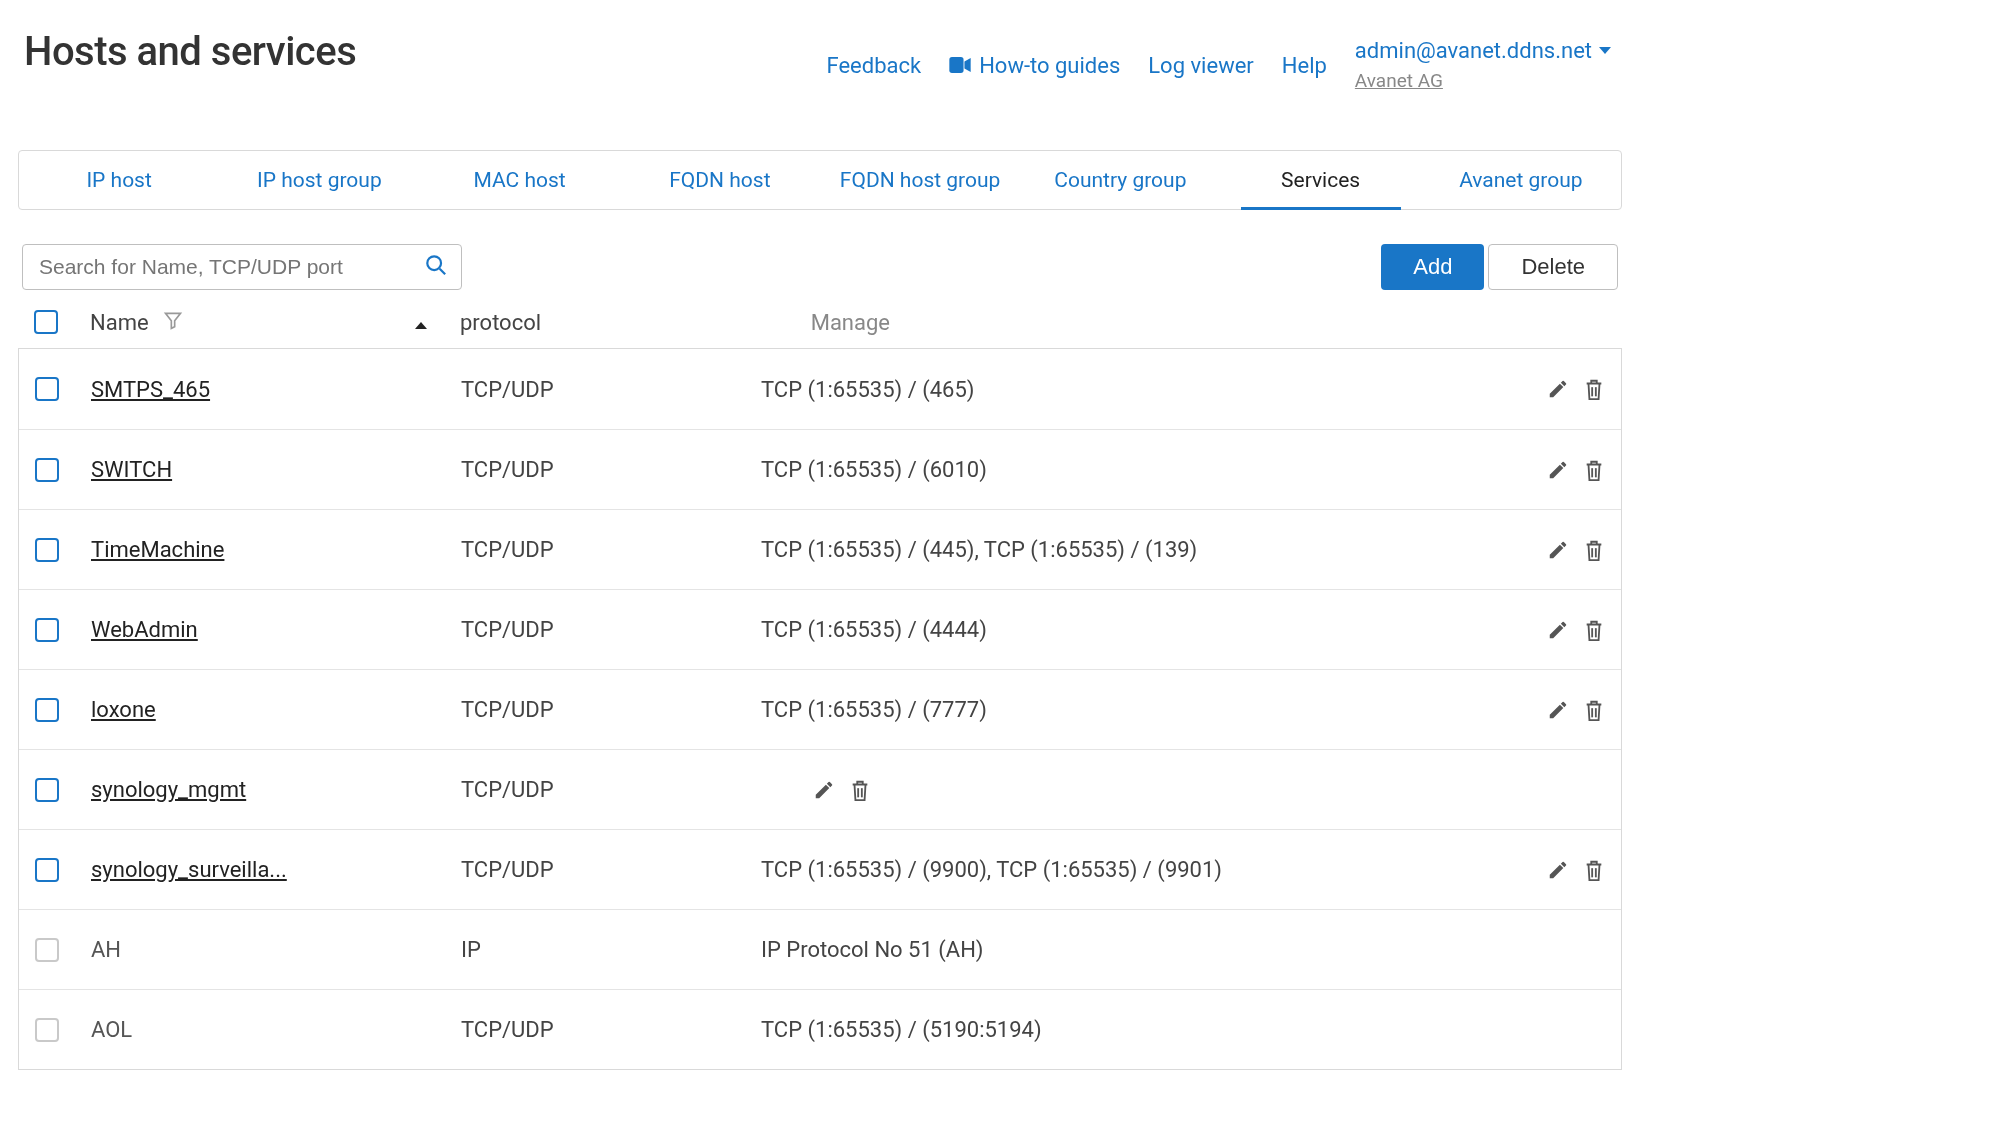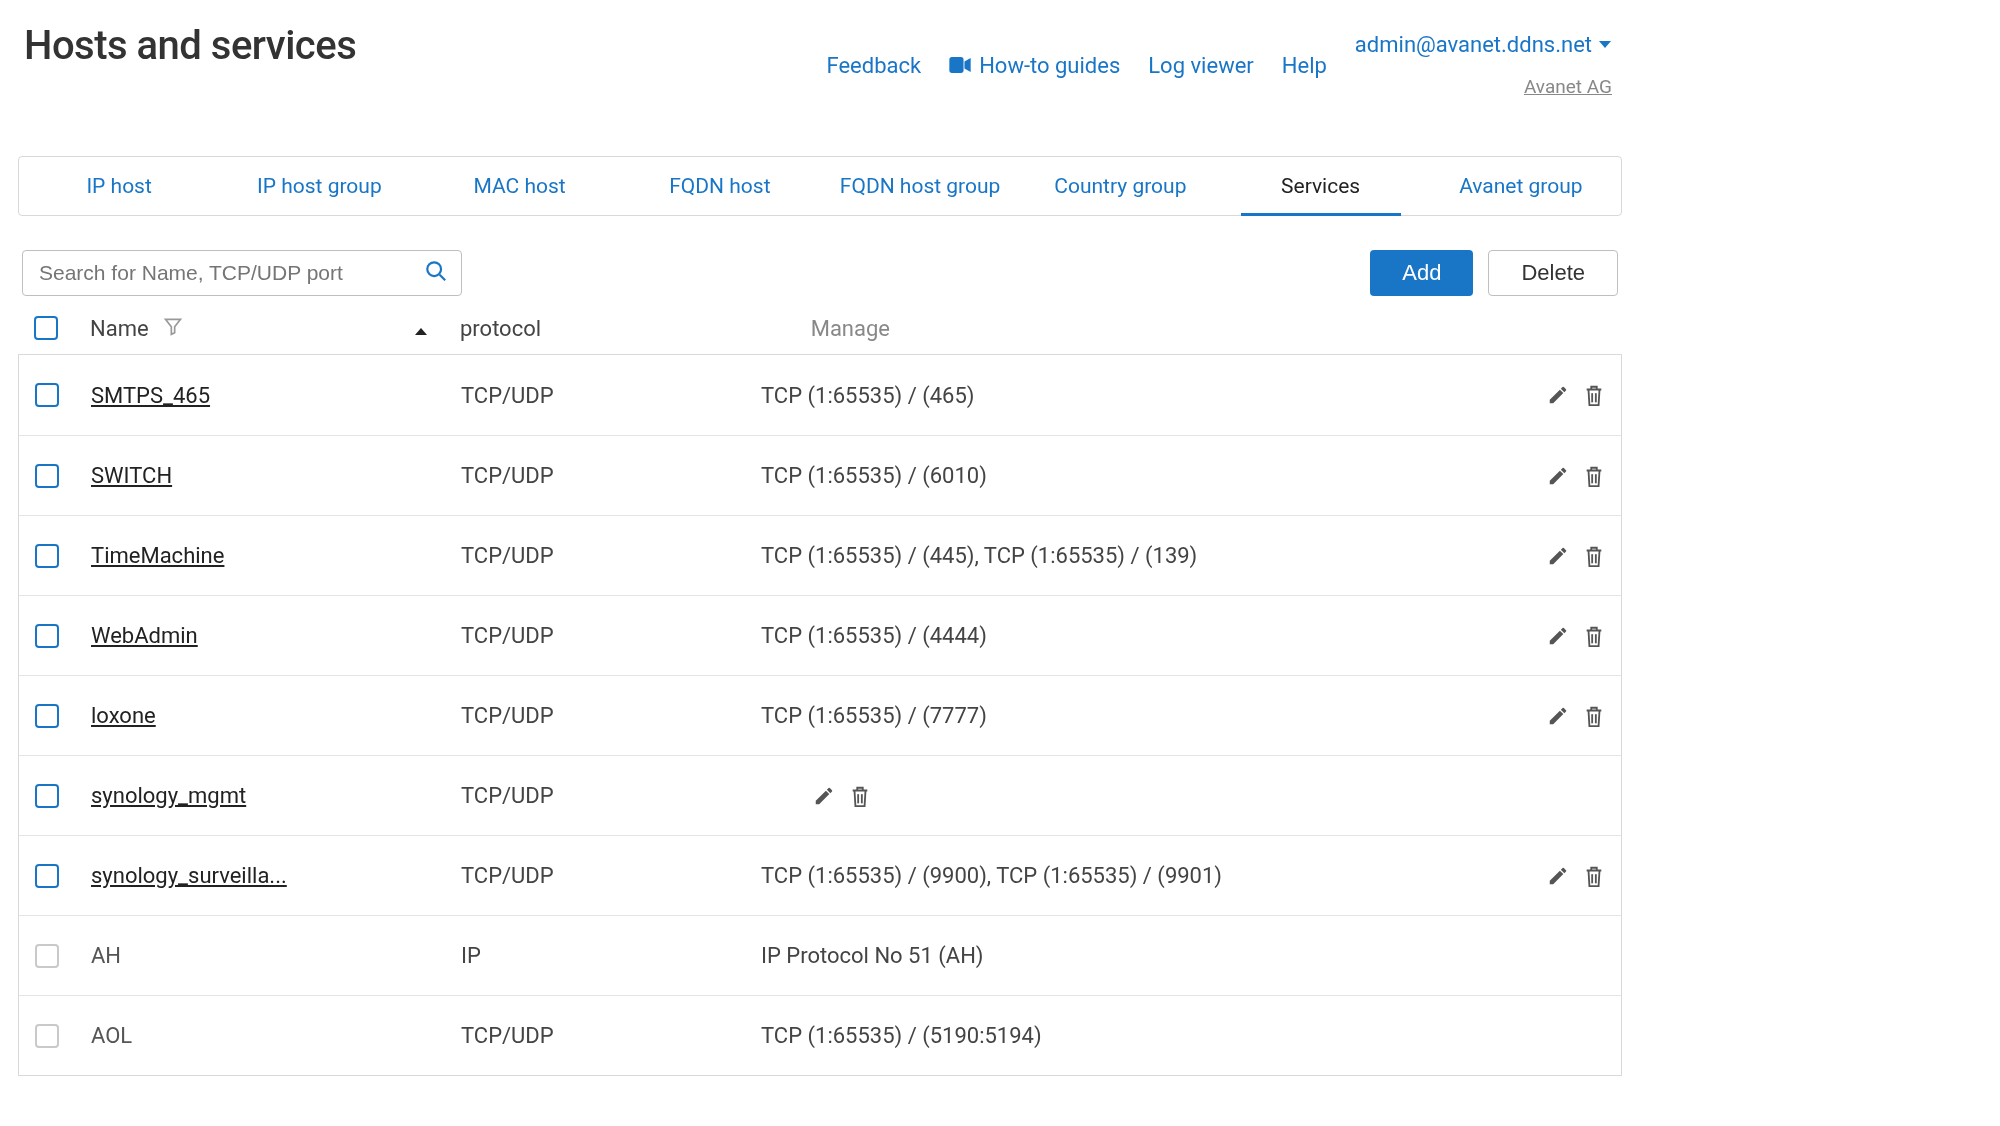--- a/index.html
+++ b/index.html
@@ -1,38 +1,38 @@
 <!DOCTYPE html>
 <html><head>
 <meta charset="utf-8">
 <style>
   * { box-sizing: border-box; }
   html, body {
     margin: 0; padding: 0; width: 100%;
     font-family: -apple-system, BlinkMacSystemFont, "Segoe UI", Roboto, Helvetica, Arial, sans-serif;
     background: #fff; color: #222;
   }
-  .page { width: 1640px; min-height: 1126px; position: relative; padding: 22px 18px 0 18px; }
+  .page { width: 1640px; min-height: 1126px; position: relative; padding: 28px 18px 0 18px; }
   .top-row { display: flex; align-items: flex-start; justify-content: space-between; }
   .page-title { font-size: 40px; font-weight: 500; color: #333; margin: 0 0 4px 6px; letter-spacing: -0.5px;}
   .top-links { display: flex; align-items: center; gap: 28px; padding-top: 10px; padding-right: 10px; }
   .top-link { color: #1976c7; font-size: 22px; cursor: pointer; white-space: nowrap; display:flex; align-items:center; gap:8px;}
-  .user-block { display:flex; flex-direction:column; align-items:flex-end; gap:18px;}
+  .user-block { display:flex; flex-direction:column; gap:6px;}
   .user-email { color: #1976c7; font-size: 22px; cursor:pointer; display:flex; align-items:center; gap:6px;}
   .org { color:#888; font-size:19px;text-decoration:underline; }
   .tabs-wrap { margin-top: 58px; border:1px solid #d9d9d9; border-radius:4px; }
   .tabs { display:flex; align-items:center; height:58px; }
   .tab { flex:1; text-align:center; font-size:21px; color:#1976c7; cursor:pointer; height:100%; display:flex; align-items:center; justify-content:center; position:relative;}
   .tab.active { color:#222; }
   .tab.active::after { content:""; position:absolute; left:10%; right:10%; bottom:-1px; height:3px; background:#1976c7; }
   .toolbar { display:flex; align-items:center; justify-content:space-between; margin-top:34px; padding:0 4px;}
   .search { position:relative; width:440px; border:1px solid #bfbfbf; border-radius:4px; height:46px; display:flex; align-items:center; padding:0 48px 0 14px;}
   .search input { border:none; outline:none; width:100%; font-size:21px; color:#555; background:transparent;}
   .search-icon { position:absolute; right:14px; top:50%; transform:translateY(-50%); color:#1976c7; }
-  .actions { display:flex; gap:15px;justify-content:space-between; }
+  .actions { display:flex; gap:4px;justify-content:space-between; }
   .btn { height:46px; padding:0 32px; border-radius:4px; font-size:22px; cursor:pointer; display:flex; align-items:center; justify-content:center;}
   .btn-primary { background:#1976c7; color:#fff; border:none;}
   .btn-secondary { background:#fff; color:#333; border:1px solid #bfbfbf;}
   .table-head { display:flex; align-items:center; height:52px; margin-top:6px; padding:0 16px; font-size:22px; color:#444;}
   .th-check { width:56px; display:flex; align-items:center;}
   .th-name { width:310px; display:flex; align-items:center; gap:14px;}
   .th-sort { width:60px; display:flex; align-items:center; justify-content:flex-end; padding-right:32px;}
   .th-protocol { width:300px; }
   .th-details { flex:1; }
   .th-manage { width:130px; text-align:right; color:#888;}

